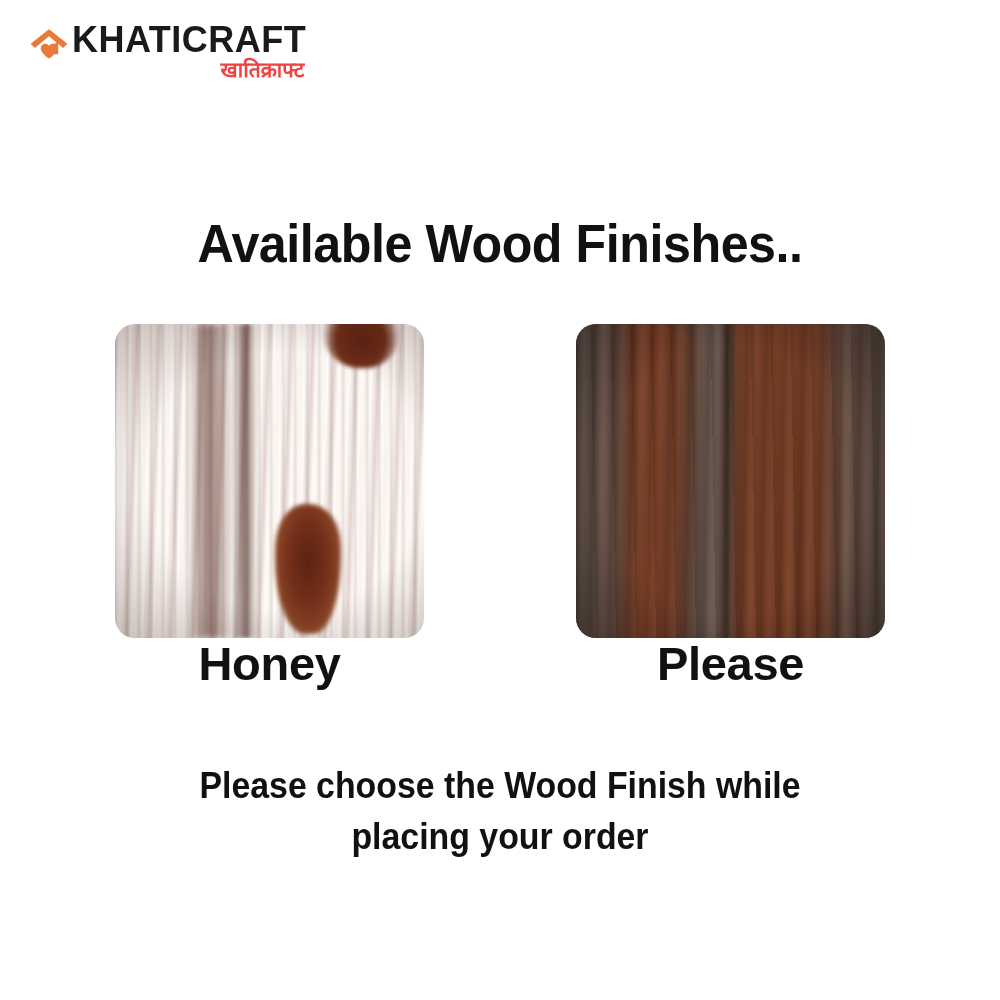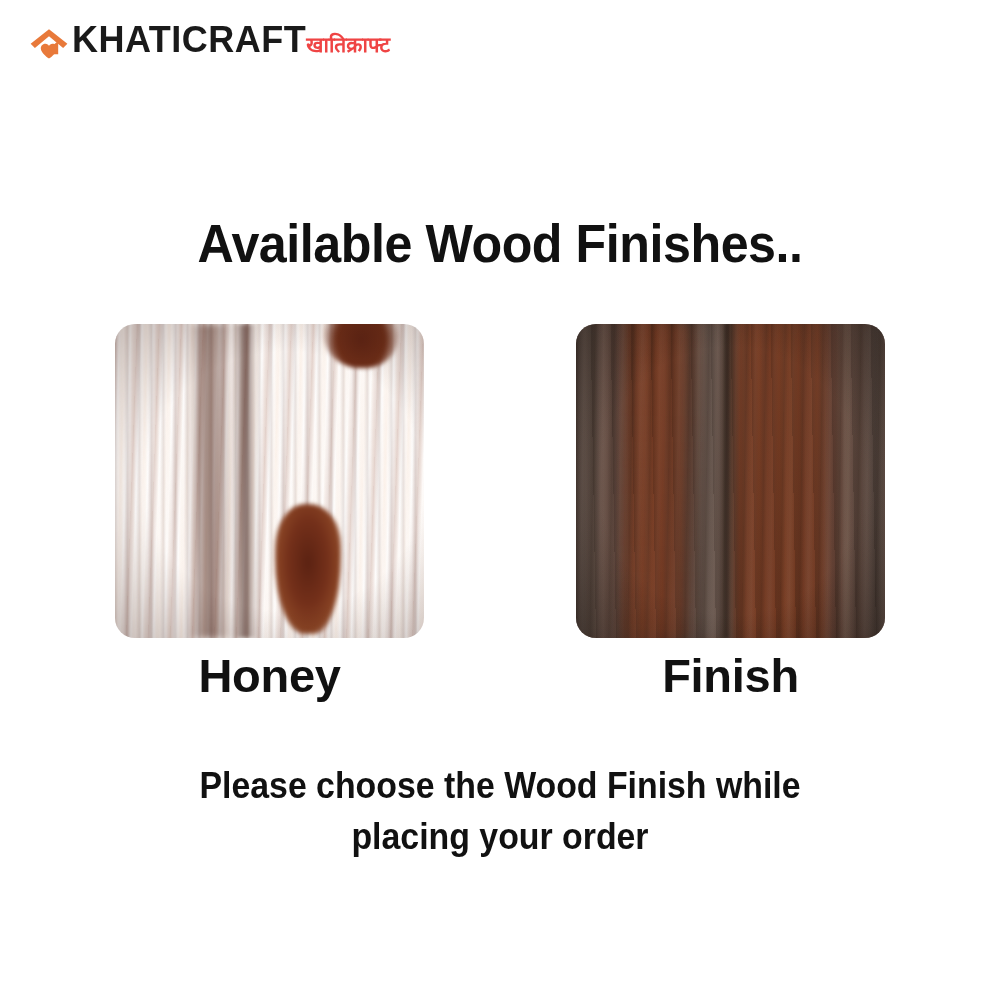--- a/index.html
+++ b/index.html
@@ -25,21 +25,21 @@
   }
   #brand-logo-icon {
     width: 42px;
     height: 42px;
     flex: 0 0 42px;
     margin-top: 2px;
     margin-right: 2px;
   }
   #brand-wordmark {
     display: flex;
-    flex-direction: row;
+    flex-direction: column;
     align-items: flex-end;
     line-height: 1;
   }
   #brand-name {
     font-family: "Liberation Sans", sans-serif;
     font-weight: 700;
     font-size: 36px;
     letter-spacing: 0.5px;
     color: #1a1a1a;
     line-height: 0.98;
@@ -93,21 +93,21 @@
     height: 314px;
     border-radius: 20px;
     overflow: hidden;
     position: relative;
   }
   .swatch-grain {
     position: absolute;
     inset: 0;
   }
   .swatch-label {
-    margin-top: 12px;
+    margin-top: 0;
     text-align: center;
     font-family: "Liberation Sans", sans-serif;
     font-weight: 700;
     font-size: 47px;
     color: #111111;
     letter-spacing: -0.3px;
     line-height: 1.1;
   }
 
   
@@ -377,21 +377,21 @@
       <div class="walnut-greyband-a"></div>
       <div class="walnut-redband-a"></div>
       <div class="walnut-greyband-b"></div>
       <div class="walnut-darkseam"></div>
       <div class="walnut-redband-b"></div>
       <div class="walnut-greyband-c"></div>
       <div class="swatch-grain walnut-streaks"></div>
       <div class="swatch-grain walnut-streaks2"></div>
       <div class="walnut-vignette"></div>
     </div>
-    <div class="swatch-label">Finish</div>
+    <div class="swatch-label">Please</div>
   </div>
 
 </div>
 
 <div id="order-note">
   <span class="note-line">Please choose the Wood Finish while</span>
   <span class="note-line">placing your order</span>
 </div>
 
 </body></html>

